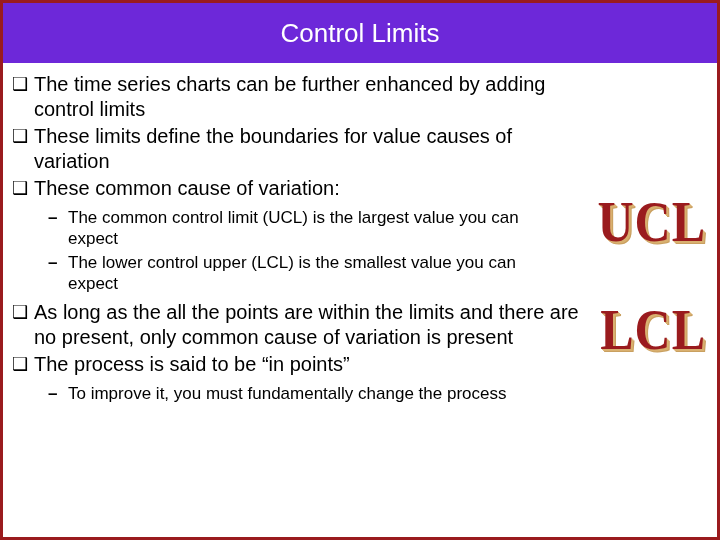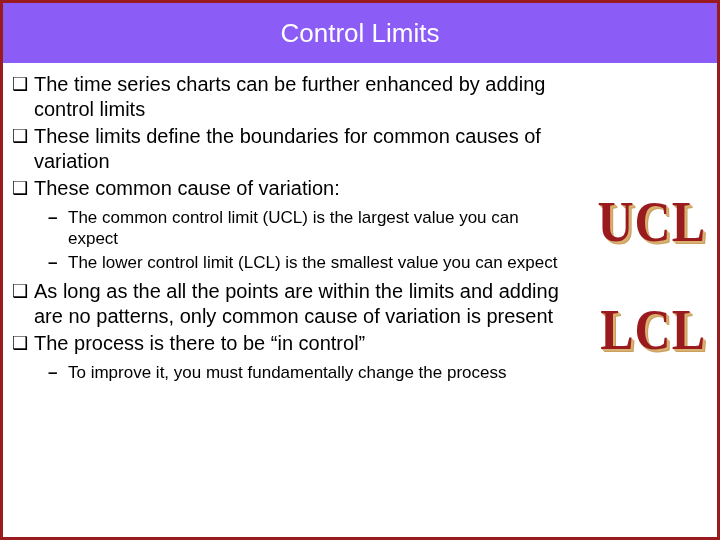--- a/index.html
+++ b/index.html
@@ -16,21 +16,21 @@
     inset: 0;
     border: 3px solid #9a1b1e;
     pointer-events: none;
   }
   .title-bar {
     position: absolute;
     top: 3px;
     left: 3px;
     right: 3px;
     height: 60px;
-    background: #8b5cf6;
+    background: #6d28d9;
     display: flex;
     align-items: center;
     justify-content: center;
   }
   .title-bar h1 {
     color: #ffffff;
     font-weight: normal;
     font-size: 26px;
   }
   .content {
@@ -100,50 +100,50 @@
 
 <div class="content">
 
   <div class="bullet-row">
     <span class="marker">❑</span>
     <span class="text">The time series charts can be further enhanced by adding control limits</span>
   </div>
 
   <div class="bullet-row">
     <span class="marker">❑</span>
-    <span class="text">These limits define the boundaries for common causes of variation</span>
+    <span class="text">These limits define the boundaries for value causes of variation</span>
   </div>
 
   <div class="bullet-row">
     <span class="marker">❑</span>
     <span class="text">These common cause of variation:</span>
   </div>
 
   <div class="spacer-sm"></div>
 
   <div class="sub-row">
     <span class="marker">–</span>
     <span class="text">The common control limit (UCL) is the largest value you can expect</span>
   </div>
 
   <div class="sub-row">
     <span class="marker">–</span>
-    <span class="text">The lower control limit (LCL) is the smallest value you can expect</span>
+    <span class="text">The lower control upper (LCL) is the smallest value you can expect</span>
   </div>
 
   <div class="spacer-sm"></div>
 
   <div class="bullet-row">
     <span class="marker">❑</span>
-    <span class="text">As long as the all the points are within the limits and adding are no patterns, only common cause of variation is present</span>
+    <span class="text">As long as the all the points are within the limits and there are no present, only common cause of variation is present</span>
   </div>
 
   <div class="bullet-row">
     <span class="marker">❑</span>
-    <span class="text">The process is there to be “in control”</span>
+    <span class="text">The process is said to be “in points”</span>
   </div>
 
   <div class="spacer-sm"></div>
 
   <div class="sub-row">
     <span class="marker">–</span>
     <span class="text">To improve it, you must fundamentally change the process</span>
   </div>
 
 </div>

